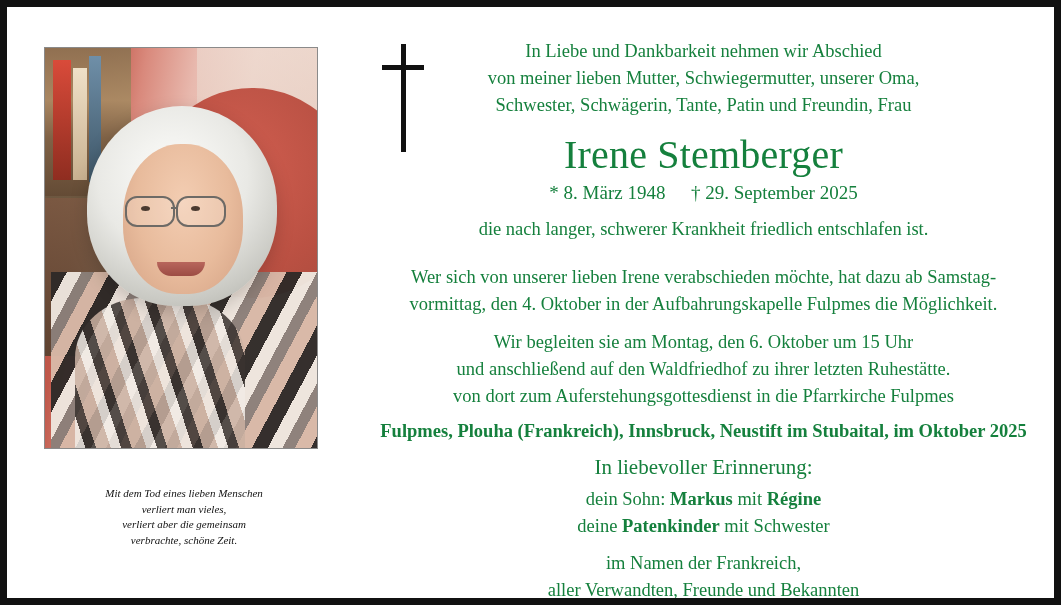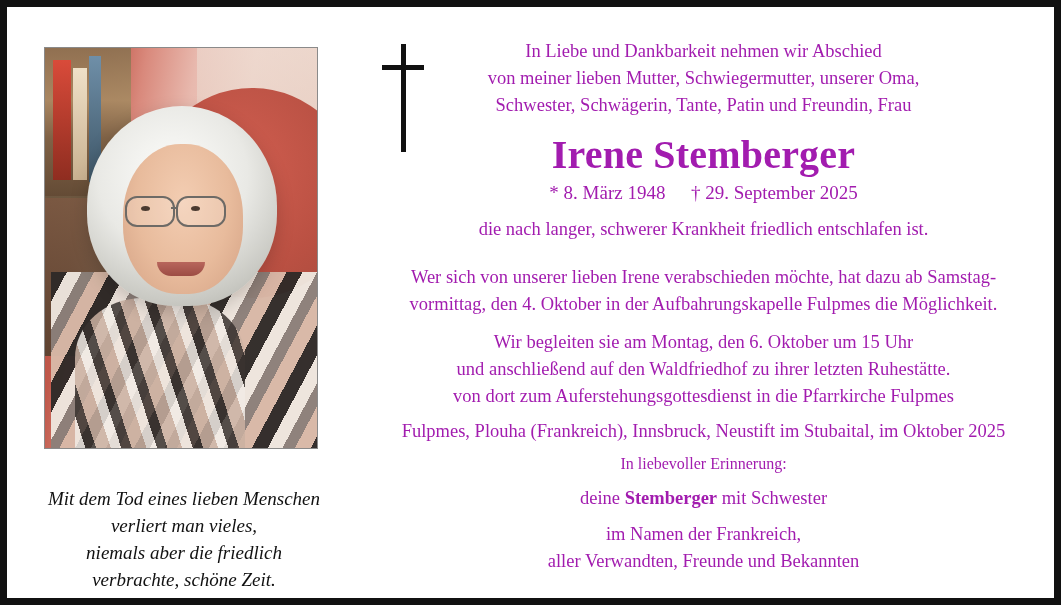--- a/index.html
+++ b/index.html
@@ -155,36 +155,36 @@
     background: linear-gradient(180deg,#dda98b,#c3906f);
   }
 
   .quote {
     position: absolute;
     left: 8px;
     top: 472px;
     width: 324px;
     text-align: center;
     font-style: italic;
-    font-size: 19px;
+    font-size: 11px;
     line-height: 1.42;
     color: #111;
   }
 
   
   .right-col {
     position: absolute;
     left: 340px;
     top: 0;
     right: 0;
     height: 100%;
     padding: 24px 16px 0 22px;
     box-sizing: border-box;
     text-align: center;
-    color: #a21caf;
+    color: #15803d;
   }
   .cross {
     position: absolute;
     left: 28px;
     top: 30px;
     width: 42px;
     height: 108px;
   }
   .cross .v {
     position: absolute;
@@ -193,45 +193,46 @@
   .cross .h {
     position: absolute;
     left: 0; top: 21px; width: 42px; height: 5px; background: #111;
   }
   .intro {
     font-size: 18.5px;
     line-height: 1.47;
     margin: 0 0 2px 0;
   }
   .name {
-    font-weight: bold;
+    font-weight: normal;
     font-size: 40px;
     letter-spacing: .2px;
     margin: 14px 0 6px 0;
     line-height: 1.05;
   }
   .dates {
     font-weight: normal;
     font-size: 19px;
     margin: 0 0 12px 0;
   }
   .dates .sep { display: inline-block; width: 16px; }
   .para {
     font-size: 18.5px;
     line-height: 1.46;
     margin: 0 0 11px 0;
   }
   .para.tight { margin-bottom: 21px; }
   .places {
     font-size: 18.5px;
     margin: 4px 0 13px 0;
+    font-weight: bold;
   }
   .memory-head {
-    font-size: 16px;
-    margin: 0 0 12px 0;
+    font-size: 21px;
+    margin: 0 0 6px 0;
   }
   .fam {
     font-size: 18.5px;
     line-height: 1.5;
     margin: 0;
   }
   .fam b { font-weight: bold; }
   .behalf {
     font-size: 18.5px;
     line-height: 1.45;
@@ -263,21 +264,21 @@
         <div class="ph-glass-r"></div>
         <div class="ph-bridge"></div>
         <div class="ph-eye-l"></div>
         <div class="ph-eye-r"></div>
         <div class="ph-mouth"></div>
       </div>
 
       <div class="quote">
         <div>Mit dem Tod eines lieben Menschen</div>
         <div>verliert man vieles,</div>
-        <div>niemals aber die friedlich</div>
+        <div>verliert aber die gemeinsam</div>
         <div>verbrachte, schöne Zeit.</div>
       </div>
     </div>
 
     <div class="right-col">
 
       <div class="cross">
         <div class="v"></div>
         <div class="h"></div>
       </div>
@@ -308,21 +309,24 @@
         <div>und anschließend auf den Waldfriedhof zu ihrer letzten Ruhestätte.</div>
         <div>von dort zum Auferstehungsgottesdienst in die Pfarrkirche Fulpmes</div>
       </div>
 
       <div class="places">Fulpmes, Plouha (Frankreich), Innsbruck, Neustift im Stubaital, im Oktober 2025</div>
 
       <div class="memory-head">In liebevoller Erinnerung:</div>
 
       <div class="fam">
         <div>
-          <span>deine </span><b>Stemberger</b><span> mit Schwester</span>
+          <span>dein Sohn: </span><b>Markus</b><span> mit </span><b>Régine</b>
+        </div>
+        <div>
+          <span>deine </span><b>Patenkinder</b><span> mit Schwester</span>
         </div>
       </div>
 
       <div class="behalf">
         <div>im Namen der Frankreich,</div>
         <div>aller Verwandten, Freunde und Bekannten</div>
       </div>
 
     </div>
 

